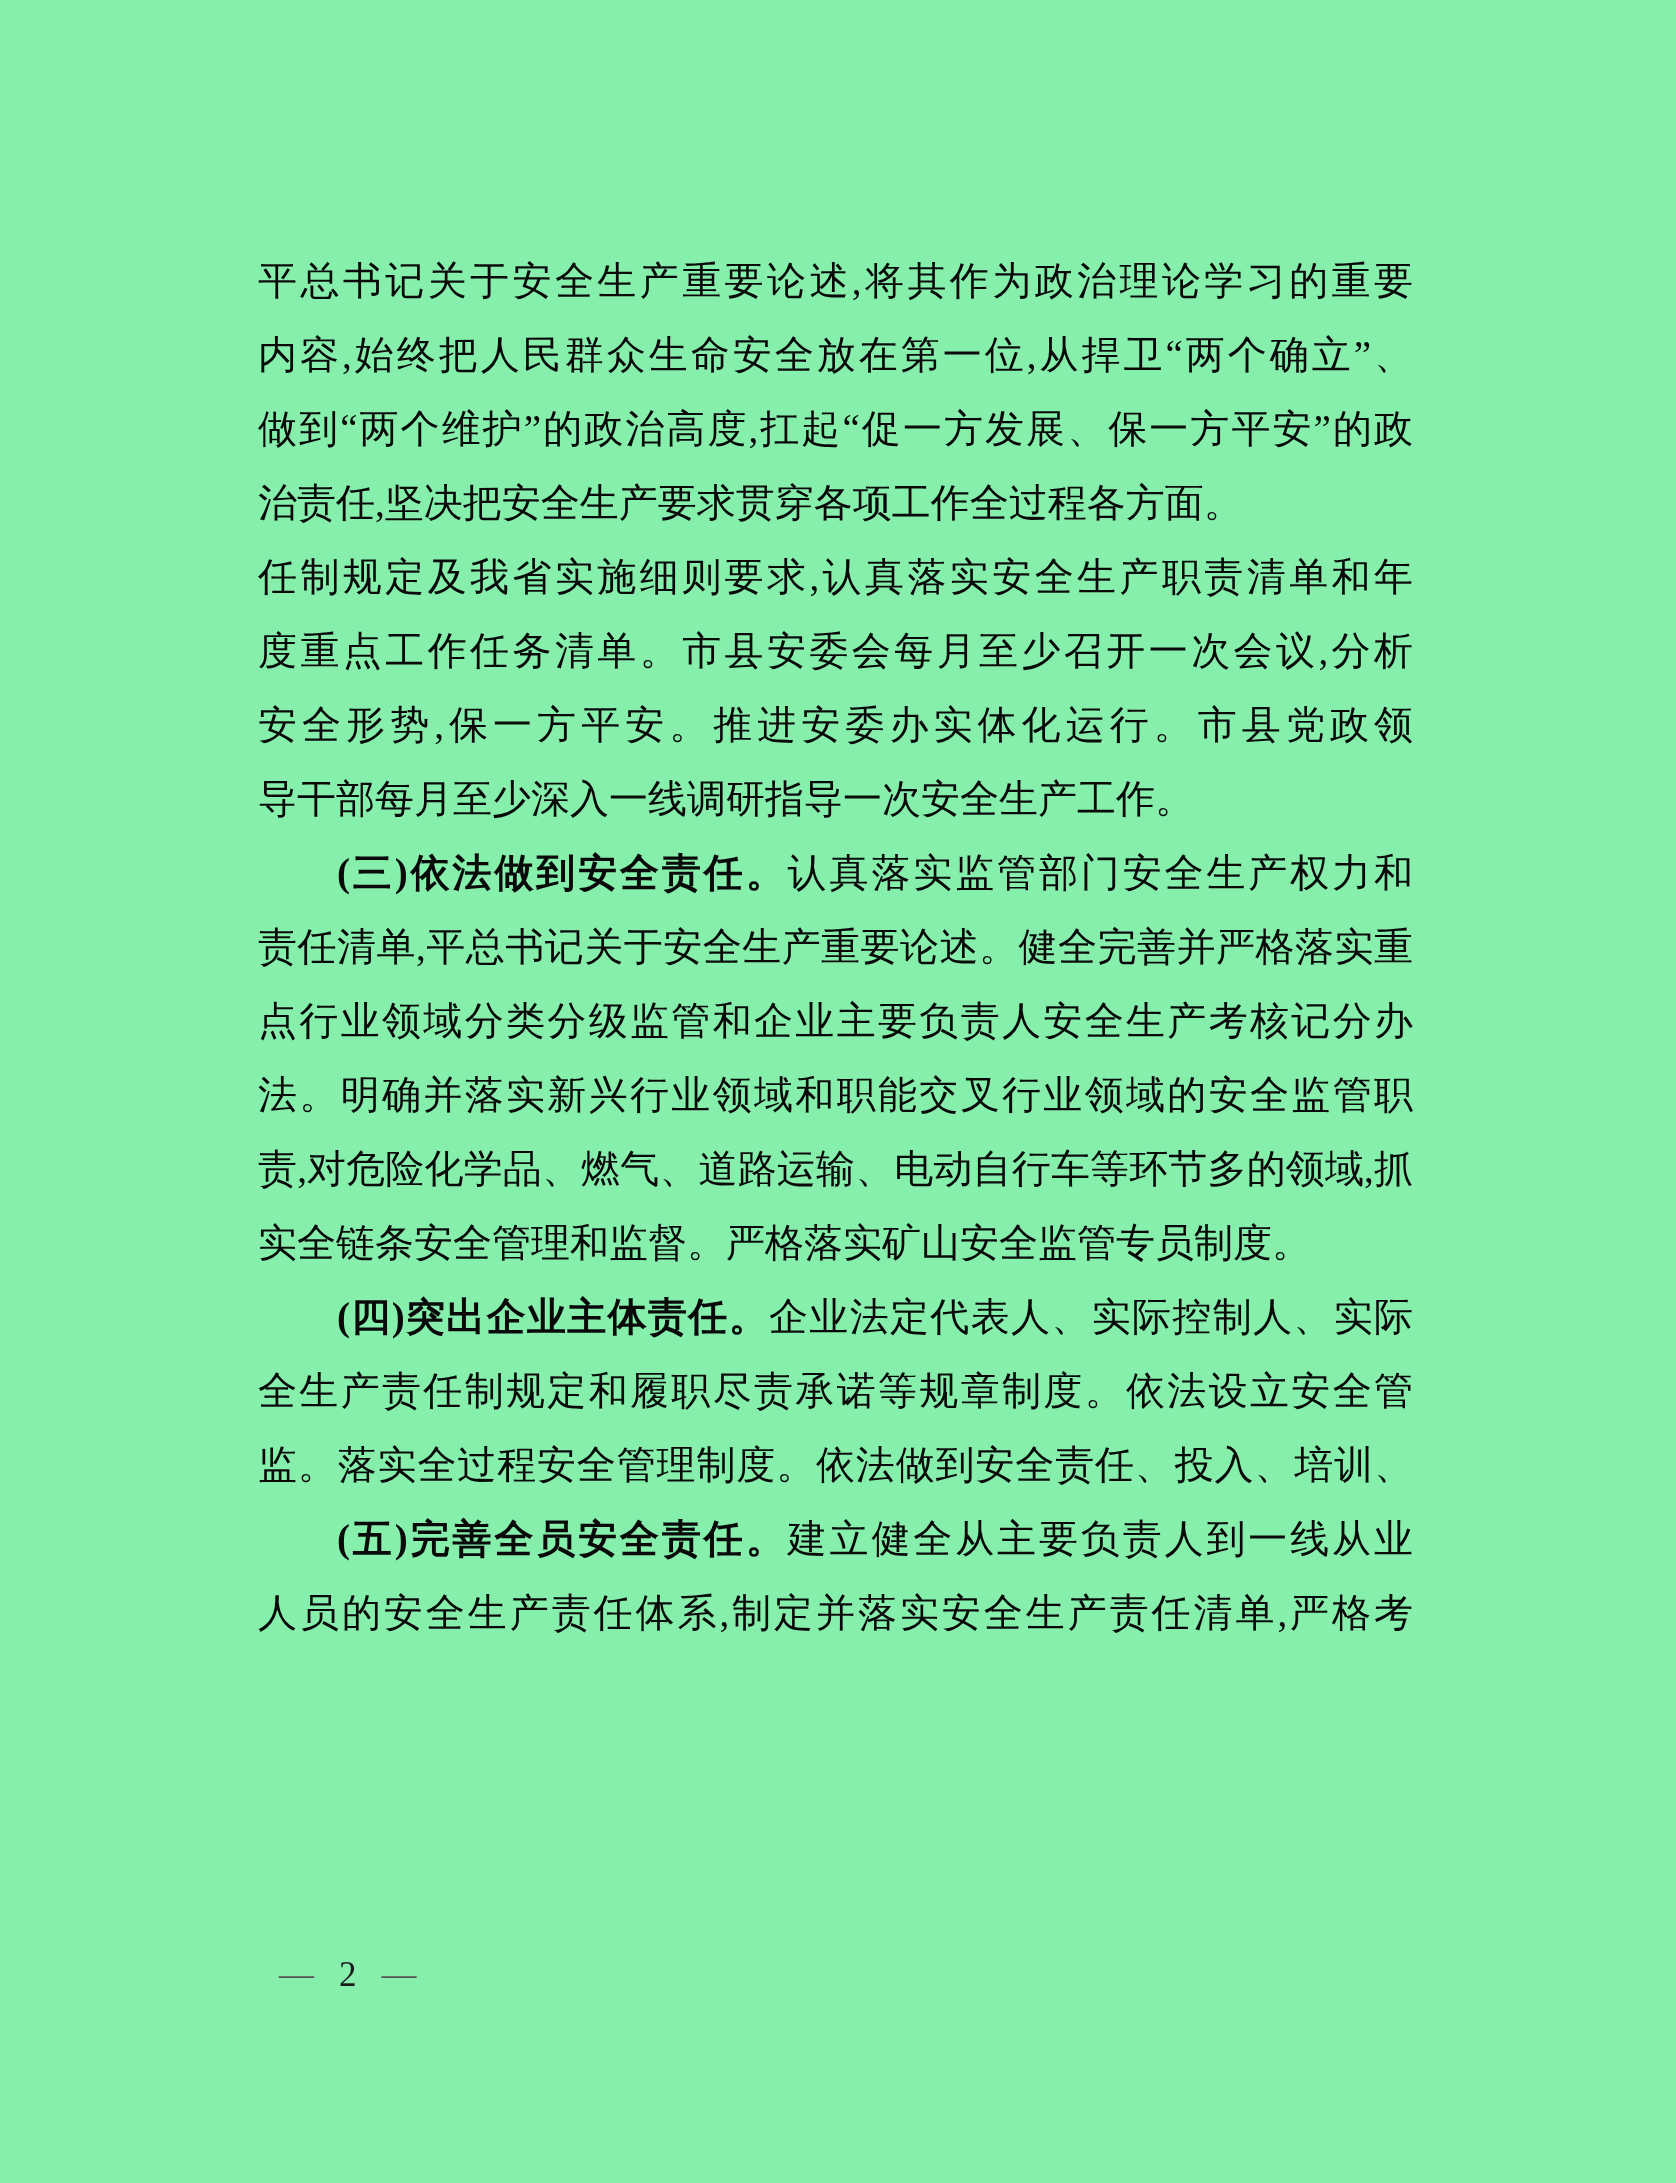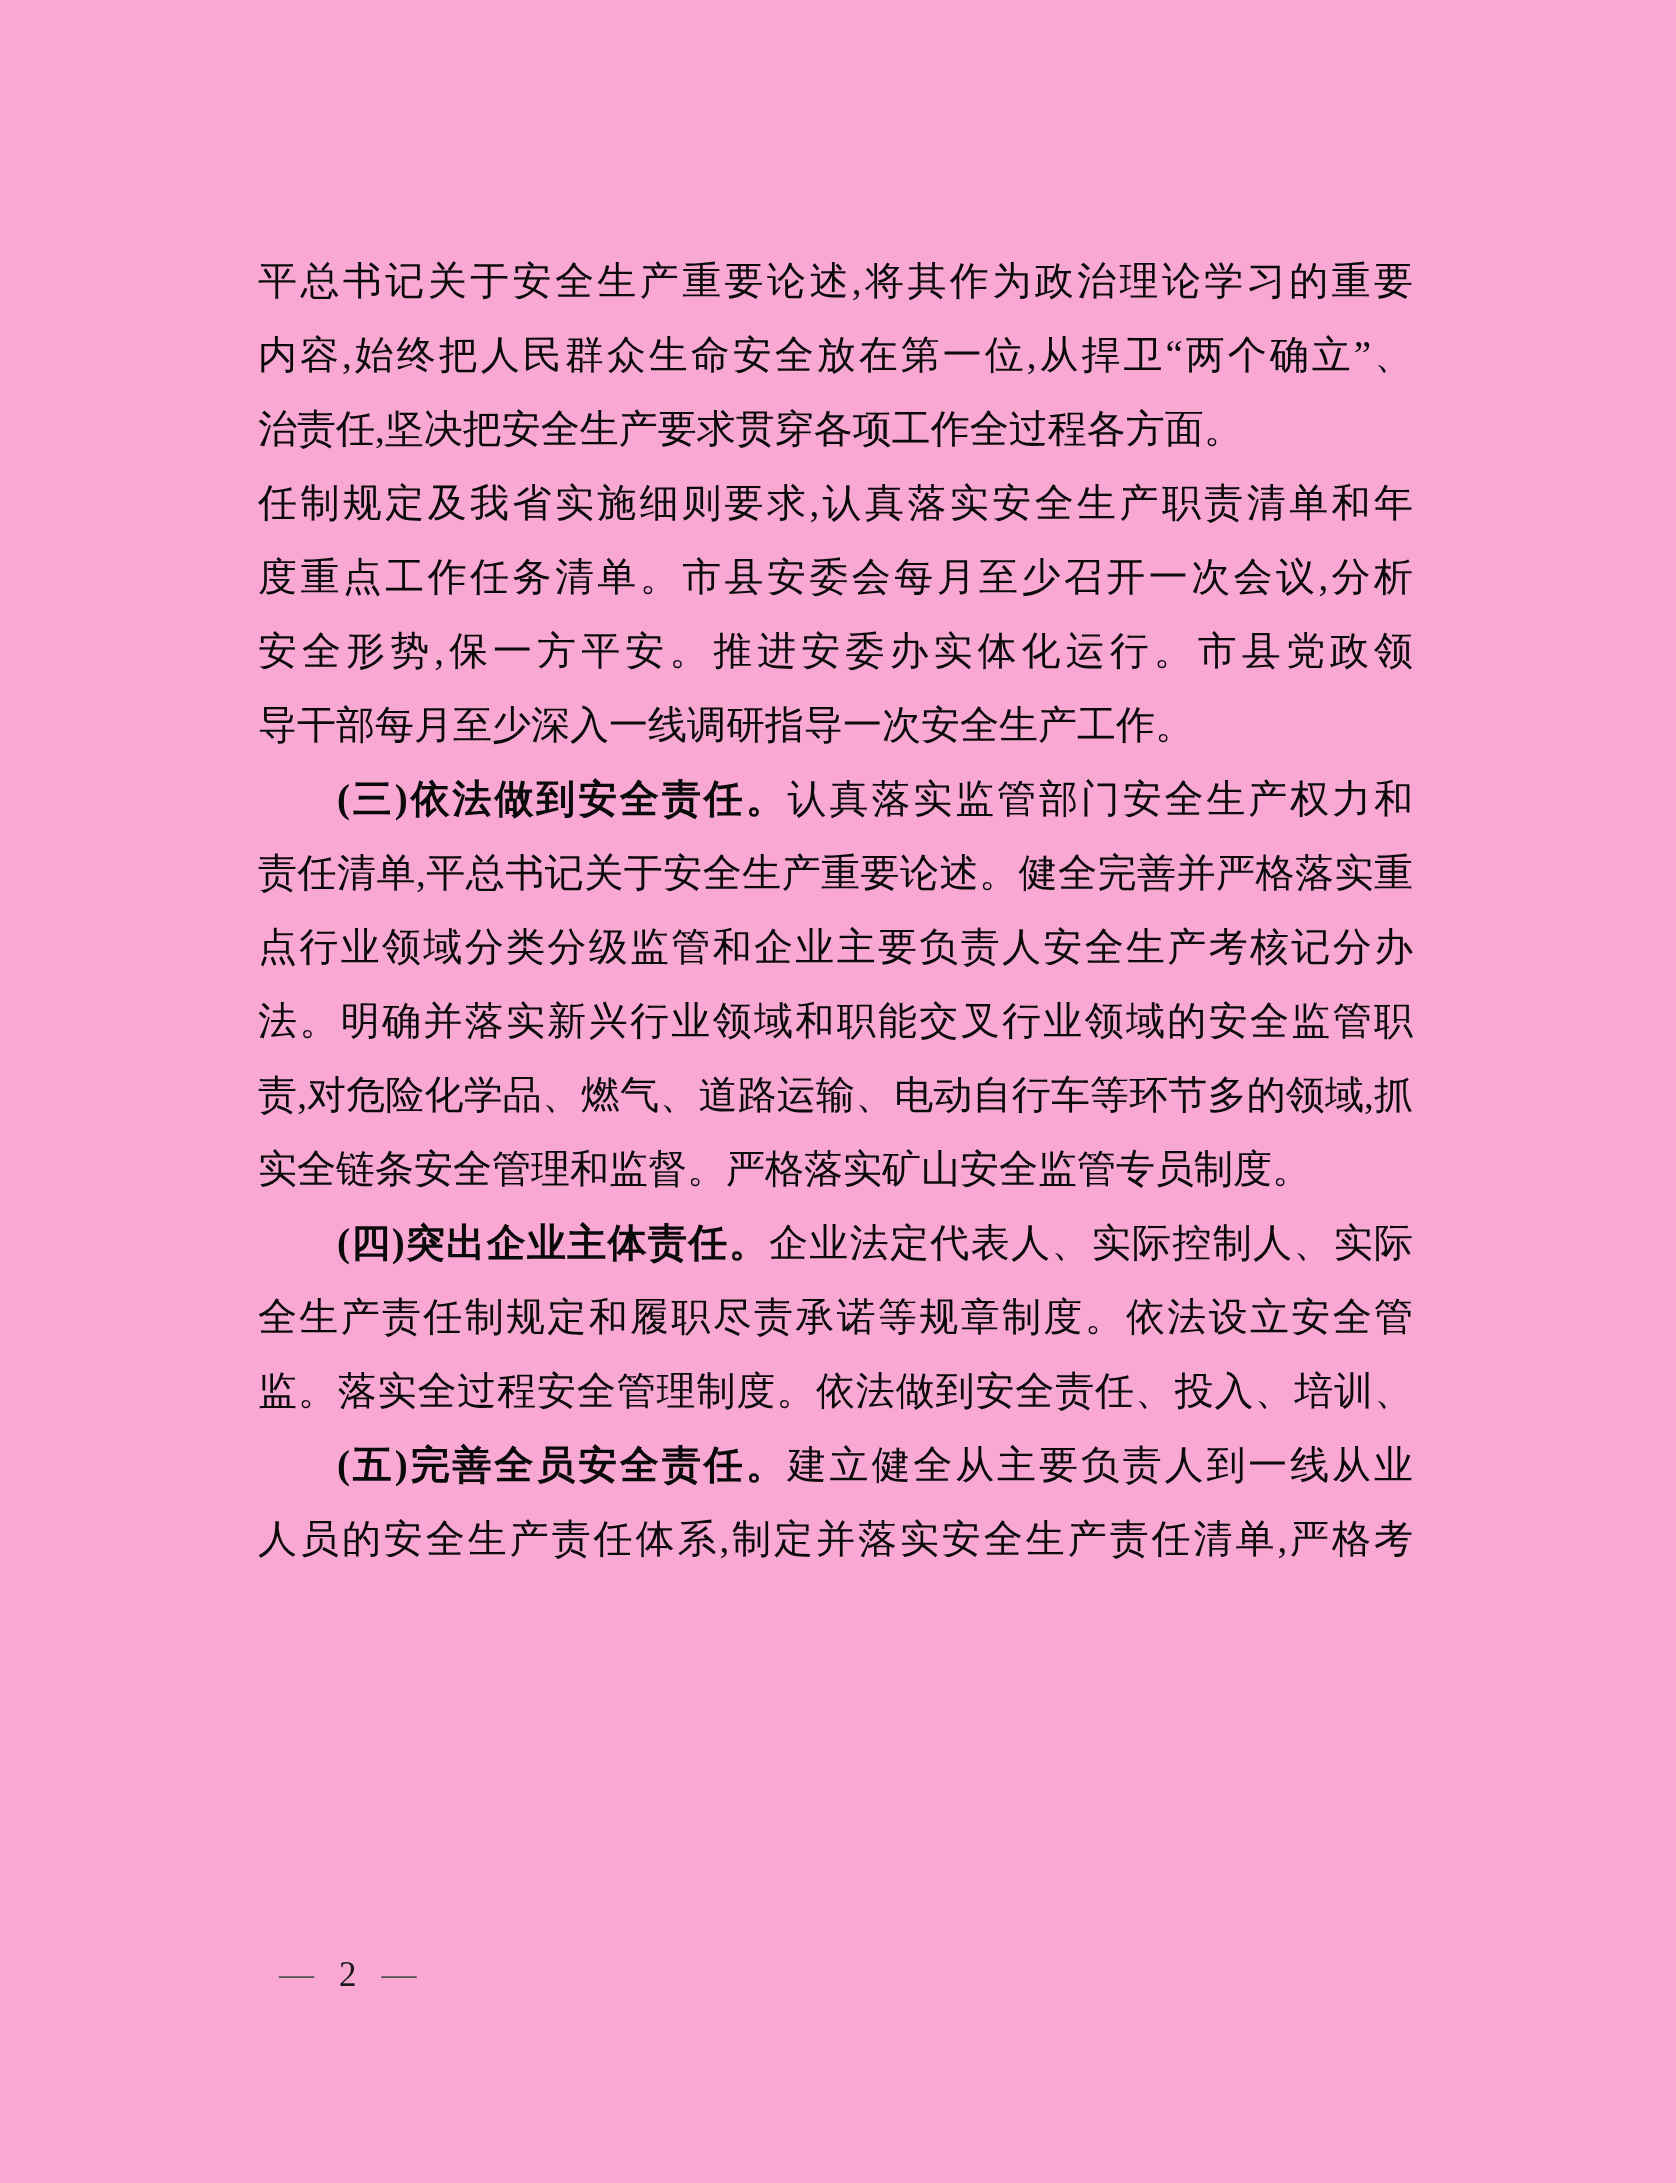--- a/index.html
+++ b/index.html
@@ -5,21 +5,21 @@
 <style>
   html, body {
     margin: 0;
     padding: 0;
     background: #ffffff;
   }
   .page {
     position: relative;
     width: 1677px;
     height: 2183px;
-    background: #f9a8d4;
+    background: #86efac;
     overflow: hidden;
     font-family: "Liberation Serif", "DejaVu Serif", serif;
     color: #0a0a0a;
   }
   .text-block {
     position: absolute;
     left: 258px;
     top: 244px;
     width: 1155px;
     font-size: 39px;
@@ -66,20 +66,21 @@
   }
 </style>
 </head>
 <body>
 
 <div class="page">
   <main class="text-block">
       <div class="para">
         <div class="line"><span class="seg">平总书记关于安全生产重要论述,将其作为政治理论学习的重要</span></div>
         <div class="line"><span class="seg">内容,始终把人民群众生命安全放在第一位,从捍卫“两个确立”、</span></div>
+        <div class="line"><span class="seg">做到“两个维护”的政治高度,扛起“促一方发展、保一方平安”的政</span></div>
         <div class="line para-end"><span class="seg">治责任,坚决把安全生产要求贯穿各项工作全过程各方面。</span></div>
       </div>
       <div class="para">
         <div class="line"><span class="seg">任制规定及我省实施细则要求,认真落实安全生产职责清单和年</span></div>
         <div class="line"><span class="seg">度重点工作任务清单。市县安委会每月至少召开一次会议,分析</span></div>
         <div class="line"><span class="seg">安全形势,保一方平安。推进安委办实体化运行。市县党政领</span></div>
         <div class="line para-end"><span class="seg">导干部每月至少深入一线调研指导一次安全生产工作。</span></div>
       </div>
       <div class="para">
         <div class="line indent"><span class="seg b">(三)依法做到安全责任。</span><span class="seg">认真落实监管部门安全生产权力和</span></div>

